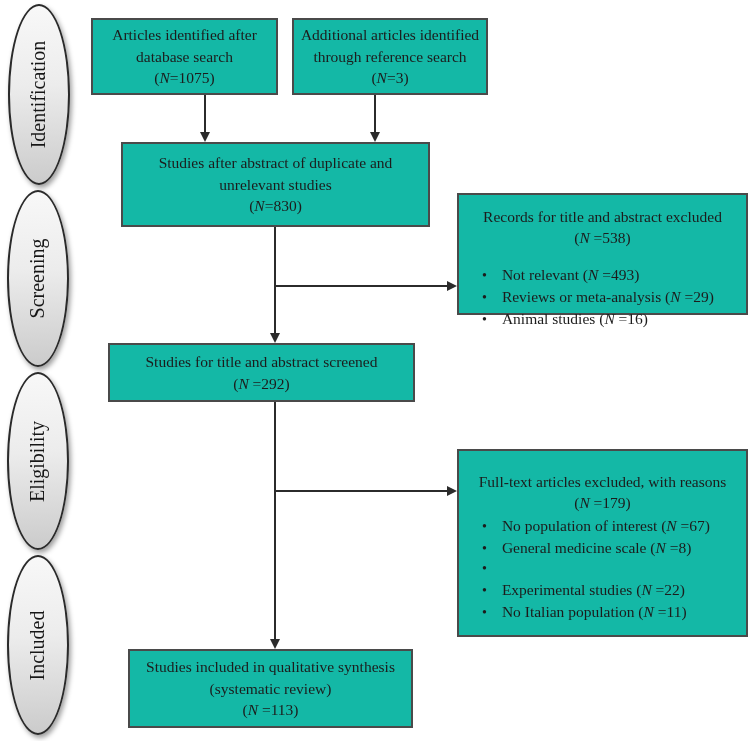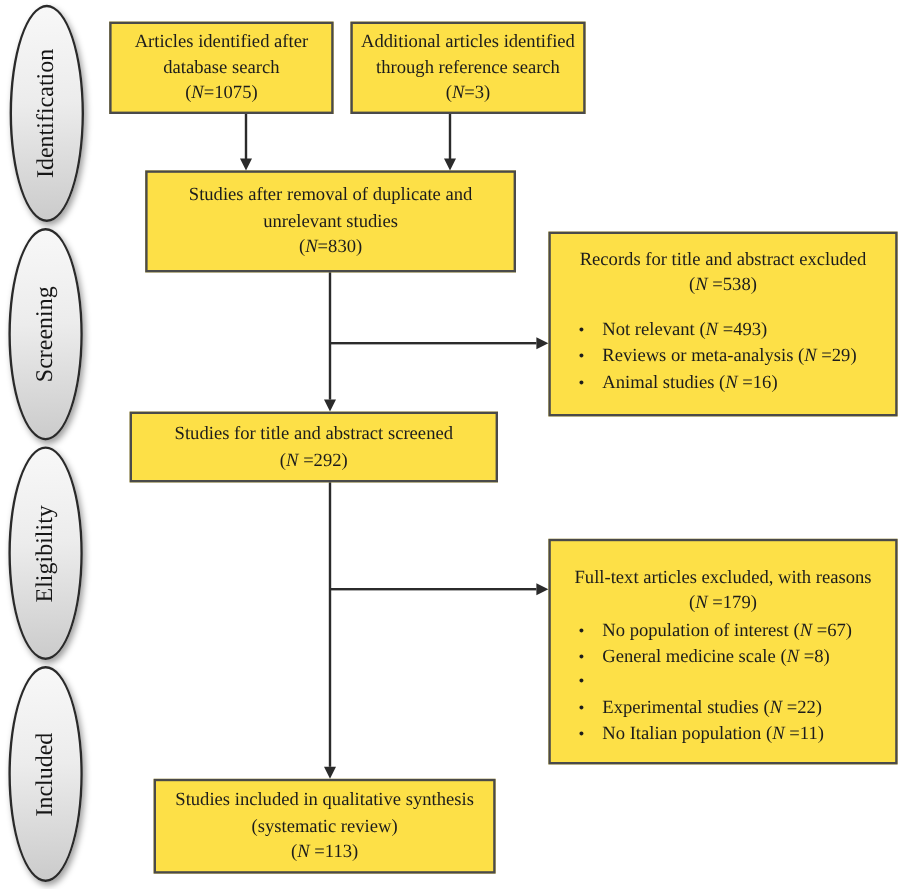--- a/index.html
+++ b/index.html
@@ -15,31 +15,31 @@
     display:flex; align-items:center; justify-content:center;
   }
   .stage-label { transform:rotate(-90deg); white-space:nowrap; font-size:20px; color:#161616; }
   .s1 { left:8px;  top:4px;   width:62px; height:181px; }
   .s2 { left:7px;  top:190px; width:62px; height:177px; }
   .s3 { left:7px;  top:372px; width:62px; height:178px; }
   .s4 { left:7px;  top:555px; width:62px; height:180px; }
 
   
   .box {
-    position:absolute; background:#fde047; border:2px solid #4a4a4a;
+    position:absolute; background:#14b8a6; border:2px solid #4a4a4a;
     display:flex; flex-direction:column; align-items:center; justify-content:center;
     text-align:center; font-size:15.5px; line-height:1.38; color:#1c1c1c;
   }
   .line { white-space:nowrap; }
   .b1 { left:91px;  top:18px;  width:187px; height:77px; }
   .b2 { left:292px; top:18px;  width:196px; height:77px; }
   .b3 { left:121px; top:142px; width:309px; height:85px; }
   .b4 { left:108px; top:343px; width:307px; height:59px; }
   .b5 { left:128px; top:649px; width:285px; height:79px; }
-  .bA { left:457px; top:193px; width:291px; height:154px; justify-content:flex-start; padding-top:11px; }
+  .bA { left:457px; top:193px; width:291px; height:122px; justify-content:flex-start; padding-top:11px; }
   .bB { left:457px; top:449px; width:291px; height:188px; justify-content:center; padding-top:8px; }
 
   .bullets { list-style:none; text-align:left; width:100%; padding-left:23px; margin-top:15px; }
   .bB .bullets { margin-top:2px; }
   .bullets li { display:flex; gap:15px; font-size:15.5px; line-height:1.42; align-items:baseline; }
   .bullet-glyph { font-size:14px; }
   .bullets .btxt { white-space:nowrap; }
 
   
   .vline { position:absolute; width:2px; background:#2b2b2b; }
@@ -75,21 +75,21 @@
     <div class="line">database search</div>
     <div class="line">(<i>N</i>=1075)</div>
   </div>
   <div class="box b2">
     <div class="line">Additional articles identified</div>
     <div class="line">through reference search</div>
     <div class="line">(<i>N</i>=3)</div>
   </div>
 
   <div class="box b3">
-    <div class="line">Studies after removal of duplicate and</div>
+    <div class="line">Studies after abstract of duplicate and</div>
     <div class="line">unrelevant studies</div>
     <div class="line">(<i>N</i>=830)</div>
   </div>
 
   <div class="box bA">
     <div class="line">Records for title and abstract excluded</div>
     <div class="line">(<i>N</i> =538)</div>
     <ul class="bullets">
       <li>
         <span class="bullet-glyph">•</span>

